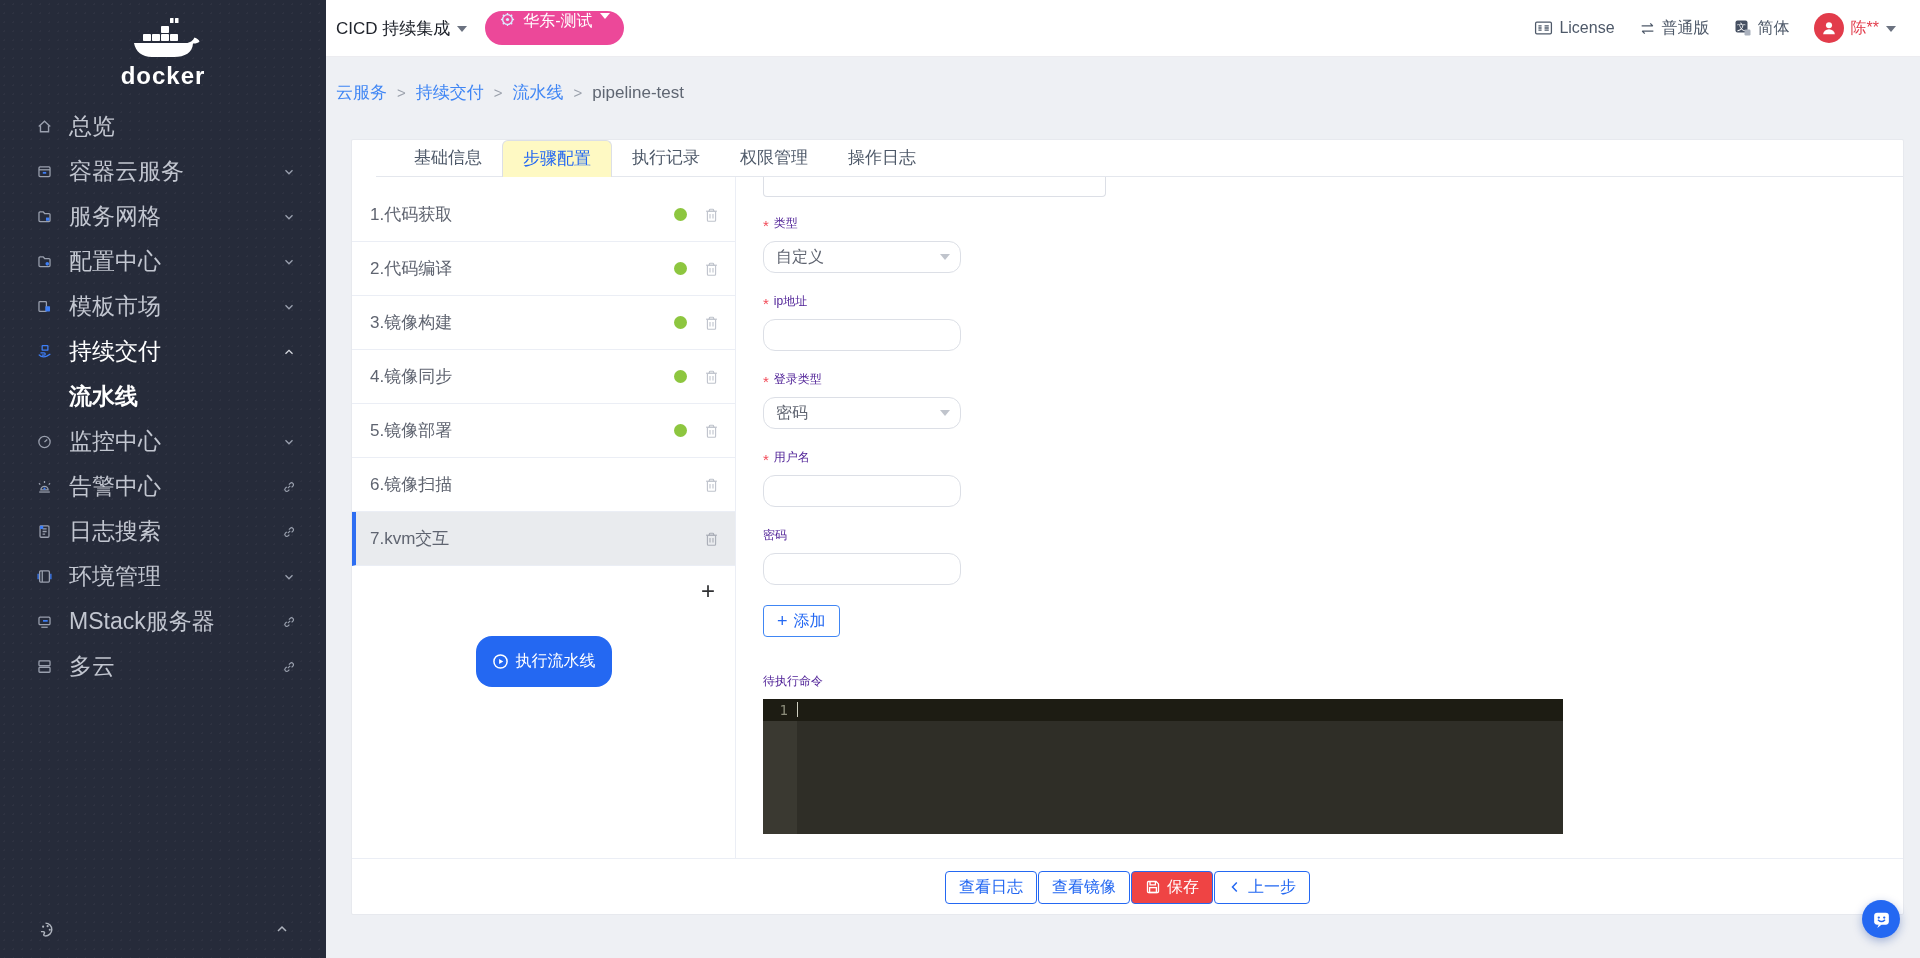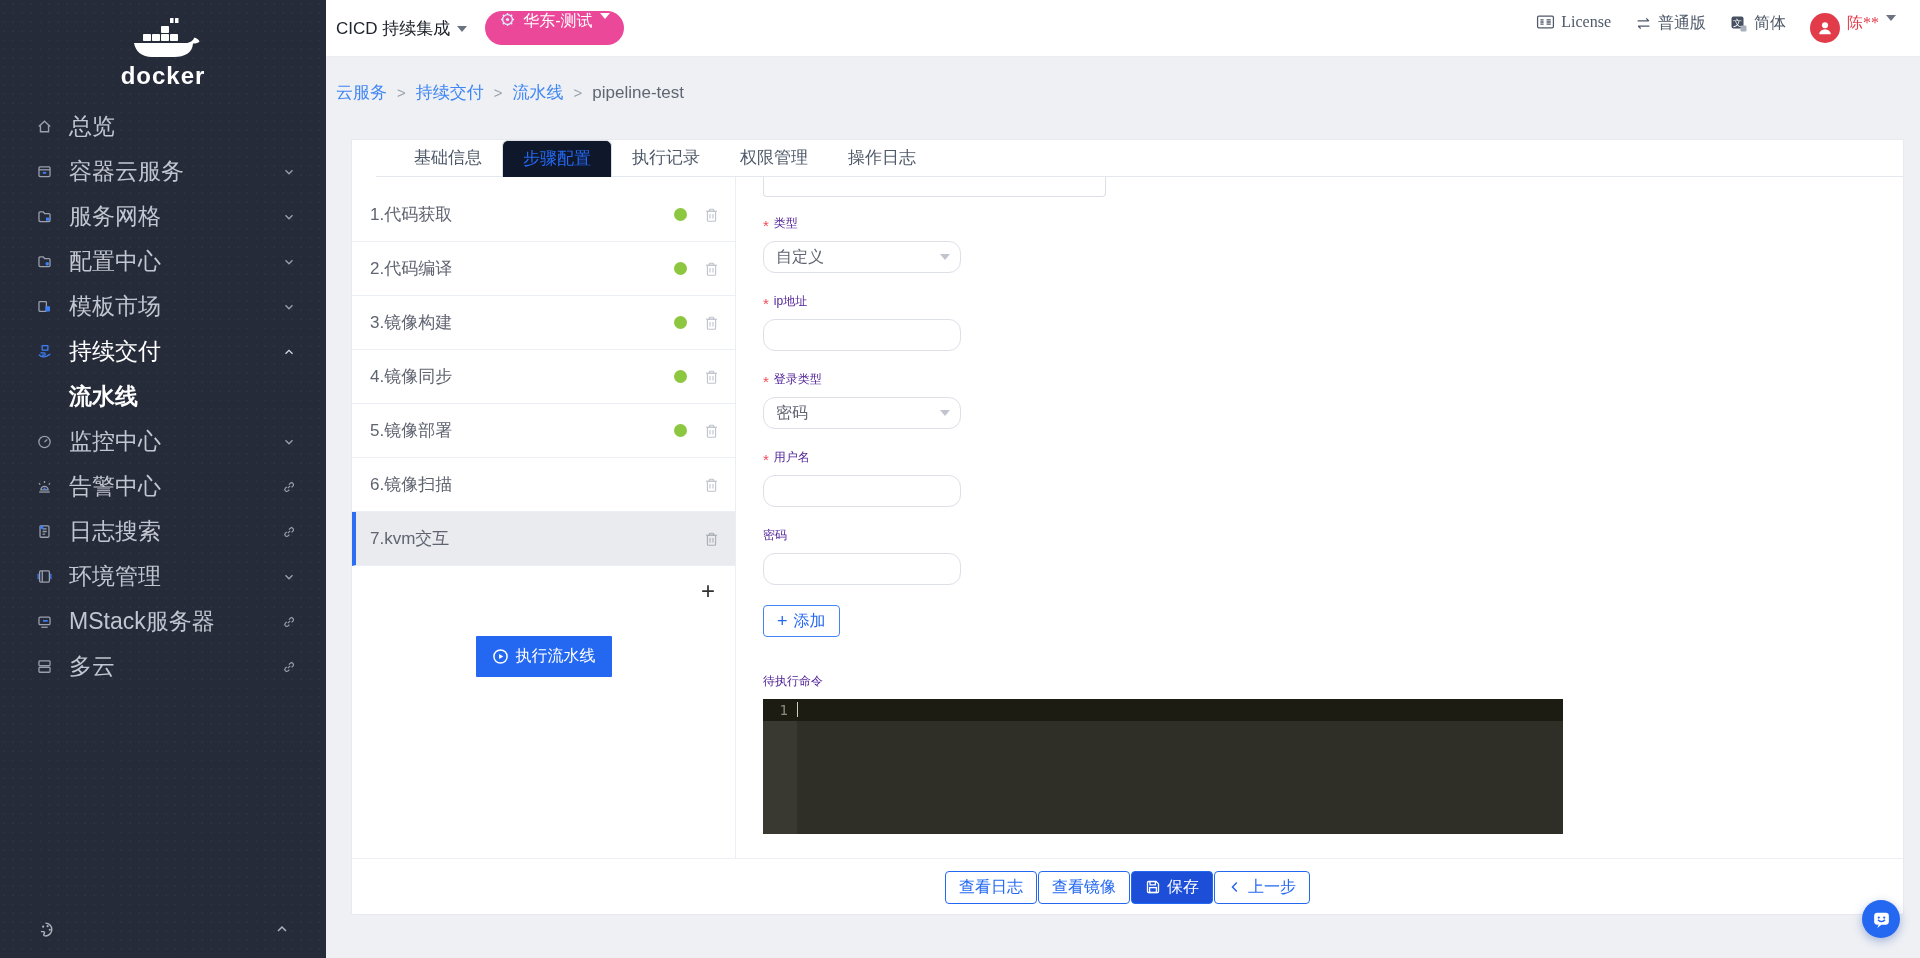--- a/index.html
+++ b/index.html
@@ -28,54 +28,54 @@
   .topbar { height:57px; background:#fff; border-bottom:1px solid #ececf0;
     display:flex; align-items:center; justify-content:space-between; padding:0 24px 0 10px; }
   .tb-left { display:flex; align-items:center; }
   .switcher { display:flex; align-items:center; font-size:17px; color:#20242c; cursor:pointer; }
   .caret { width:0; height:0; border-left:5px solid transparent; border-right:5px solid transparent;
     border-top:6px solid #6b7280; margin-left:7px; margin-top:2px; }
   .region-btn { margin-left:18px; height:34px; background:#ec4899; color:#fff; border:none;
     border-radius:17px; display:flex; align-items:flex-start; padding:0 14px; font-size:16px; cursor:pointer; }
   .region-btn .caret { border-top-color:#fff; }
   .region-btn svg { margin-right:7px; }
-  .tb-right { display:flex; align-items:flex-start; font-size:16px; color:#4e5969;font-family:Liberation Serif, serif; }
+  .tb-right { display:flex; align-items:center; font-size:16px; color:#4e5969; }
   .tb-link { display:flex; align-items:center; margin-left:24px; cursor:pointer; }
   .tb-link svg { margin-right:6px; }
   .avatar { width:30px; height:30px; border-radius:50%; background:#e23c4b; margin-left:24px;
     display:flex; align-items:center; justify-content:center; }
   .uname { color:#e23c4b; margin-left:7px; cursor:pointer; }
 
   
   .crumbrow { height:82px; padding:24px 0 0 10px; display:flex; align-items:flex-start; font-size:17px; }
   .crumb a { color:#4086f4; text-decoration:none; cursor:pointer; }
   .crumb { display:flex; align-items:center; }
   .crumb .sep { color:#9aa0ab; margin:0 10px; font-size:15px; }
   .crumb .cur { color:#5f6672; }
 
   
   .card { position:absolute; left:25px; right:16px; top:139px; height:776px; background:#fff;
     border:1px solid #e7e9ee; border-radius:2px; }
   .tabbar { height:37px; border-bottom:1px solid #e4e7ed; display:flex; padding-left:18px;margin-left:24px; }
   .tab { padding:0 20px; line-height:36px; font-size:17px; color:#4e5969; cursor:pointer; position:relative; }
-  .tab.active { color:#2468f2; background:#0f172a; border:1px solid #dcdfe6; border-bottom:none;
+  .tab.active { color:#2468f2; background:#fef9c3; border:1px solid #dcdfe6; border-bottom:none;
     border-radius:6px 6px 0 0; margin-bottom:-1px; line-height:35px; z-index:2; }
 
   .content { display:flex; height:681px; }
   .steps-col { width:384px; border-right:1px solid #ebeef5; padding-top:11px; }
   .srow { height:54px; display:flex; align-items:center; padding:0 16px 0 18px;
     border-bottom:1px solid #ebeef5; font-size:17px; color:#5f6470; cursor:pointer; }
   .srow .slabel { flex:1; }
   .dot { width:13px; height:13px; border-radius:50%; background:#8dc63f; margin-right:17px; }
   .dot.off { visibility:hidden; }
   .srow.sel { background:#e9ebee; border-left:4px solid #2e6ef2; padding-left:14px; }
   .addrow { height:30px; margin-top:12px; display:flex; justify-content:flex-end; padding-right:20px; }
   .addrow span { font-size:24px; color:#303133; cursor:pointer; line-height:26px; }
   .runwrap { display:flex; justify-content:center; margin-top:28px; }
-  .run-btn { background:#2468f2; color:#fff; border:none; border-radius:1px; height:41px;
+  .run-btn { background:#2468f2; color:#fff; border:none; border-radius:16px; height:51px;
     padding:0 16px; font-size:16px; display:flex; align-items:center; cursor:pointer;justify-content:center; }
   .run-btn svg { margin-right:7px; }
 
   .form-col { flex:1; padding-left:27px; overflow:hidden; height:681px; }
   .cut-input { width:343px; height:20px; border:1px solid #dcdfe6; border-top:none;
     border-radius:0 0 4px 4px; margin-bottom:18px; background:#fff; }
   .flabel { font-size:12px; color:#4c1d95; height:17px; line-height:17px; margin-bottom:9px; display:flex; align-items:center; }
   .req::before { content:"*"; color:#f24957; margin-right:5px; font-size:15px; padding-top:3px; }
   .ctl { width:198px; height:32px; border:1px solid #dcdfe6; border-radius:12px; background:#fff;
     margin-bottom:20px; display:flex; align-items:center; padding:0 10px 0 12px; font-size:16px; color:#5f6470; cursor:text; }
@@ -90,21 +90,21 @@
   .ed-gutter { width:34px; background:#3a3931; height:100%; }
   .ed-line1 { position:absolute; left:0; top:0; right:0; height:22px; background:#1d1c13; display:flex; }
   .ed-num { width:34px; text-align:right; padding-right:9px; color:#8c8c7a;
     font-family:"DejaVu Sans Mono","Liberation Mono",monospace; font-size:14px; line-height:22px; }
   .ed-cursor { width:1px; height:15px; background:#cfcfc0; margin-top:3px; }
 
   .footer-bar { height:57px; border-top:1px solid #ebeef5; display:flex; align-items:center;
     justify-content:center; gap:1px; }
   .fbtn { height:33px; border:1px solid #2468f2; color:#2468f2; background:#fff; border-radius:4px;
     font-size:16px; padding:0 13px; display:flex; align-items:center; cursor:pointer; }
-  .fbtn.primary { background:#1d4ed8; color:#fff; }
+  .fbtn.primary { background:#ef4444; color:#fff; }
   .fbtn svg { margin-right:6px; }
 
   .float-help { position:fixed; left:1862px; top:900px; width:38px; height:38px; border-radius:50%;
     background:#2468f2; display:flex; align-items:center; justify-content:center; cursor:pointer;
     box-shadow:0 3px 10px rgba(20,60,160,0.35); z-index:9; }
 </style>
 </head>
 <body>
 
 <aside class="sidebar">

